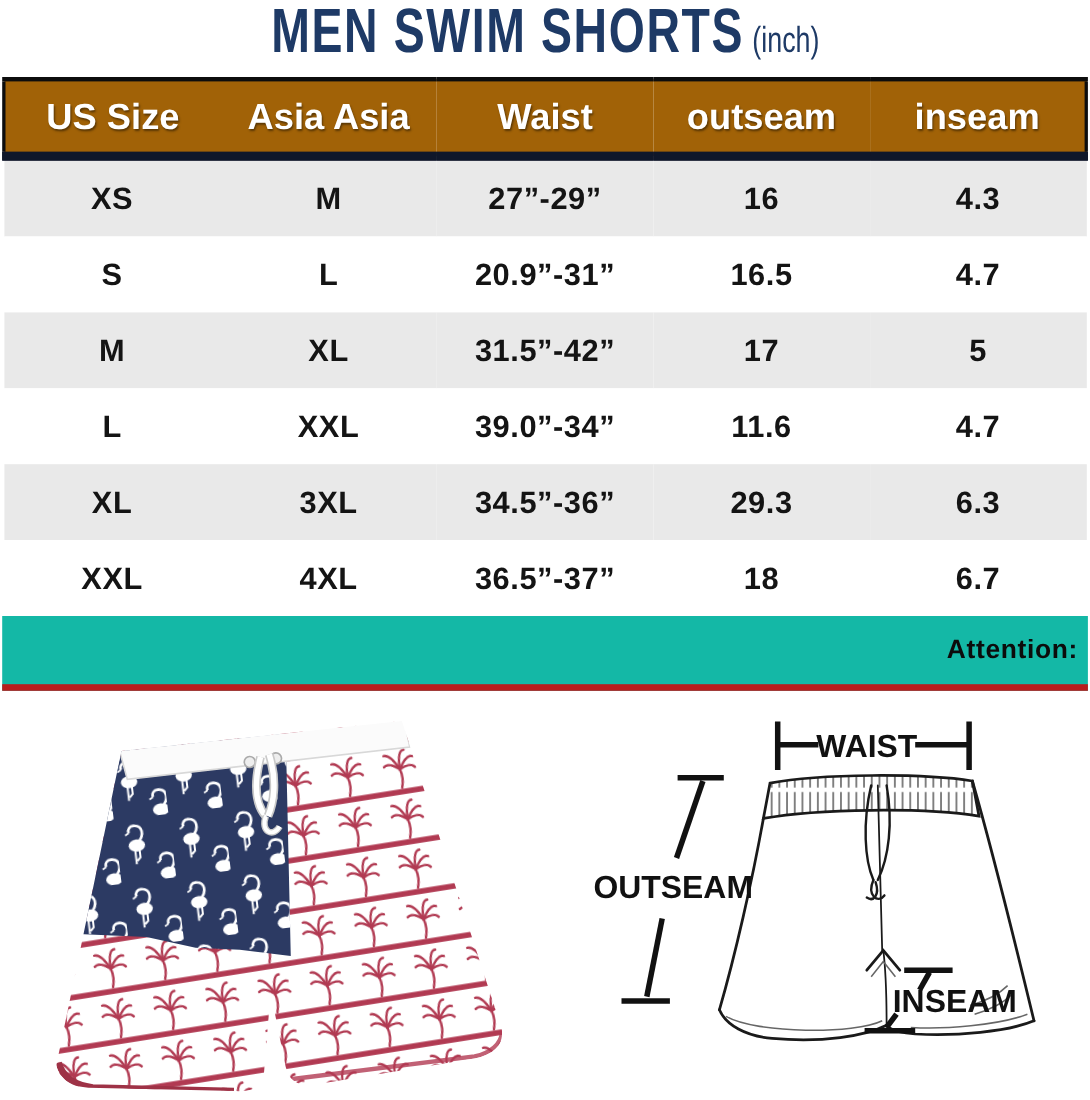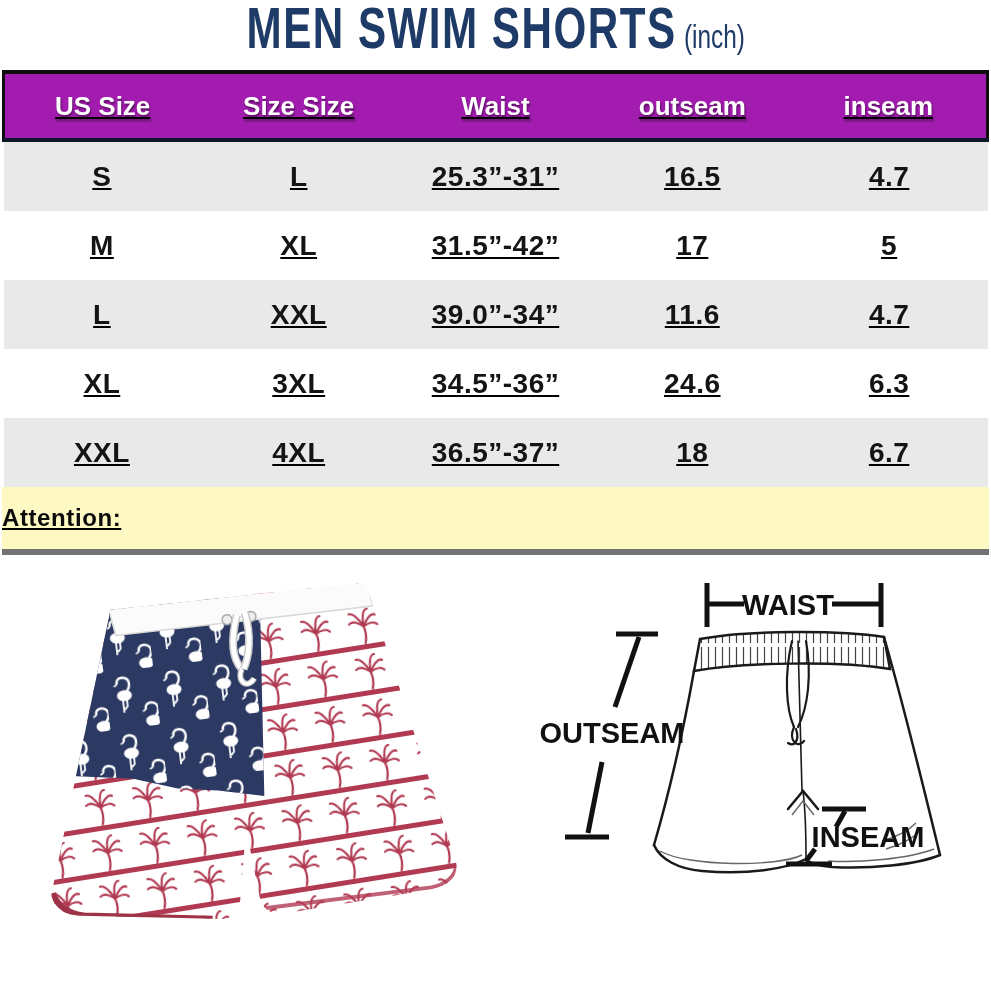--- a/index.html
+++ b/index.html
@@ -1,44 +1,44 @@
 <!DOCTYPE html>
 <html><head>
 <meta charset="utf-8">
 <style>
   html,body{margin:0;padding:0;background:#fff;}
   body{width:991px;height:1000px;font-family:"Liberation Sans",sans-serif;overflow:hidden;}
-  .page{position:relative;width:991px;height:1000px;background:#fff;text-decoration:underline;}
+  .page{position:relative;width:991px;height:1000px;background:#fff;}
 
   
   .title-wrap{height:70px;text-align:center;position:relative;overflow:visible;}
   .title-line{display:inline-block;transform:scaleX(.74);transform-origin:center bottom;
               white-space:nowrap;color:#1e3a66;line-height:1;}
   .title-main{font-size:57px;font-weight:bold;letter-spacing:2px;}
   .title-unit{font-size:33px;font-weight:normal;margin-left:10px;}
   .title-reflection{position:absolute;left:0;right:0;top:49px;height:24px;overflow:hidden;
     text-align:center;opacity:.30;pointer-events:none;
     -webkit-mask-image:linear-gradient(to bottom,rgba(0,0,0,.85),transparent 80%);
             mask-image:linear-gradient(to bottom,rgba(0,0,0,.85),transparent 80%);}
 
   
   table.size-table{width:987px;margin:0 2px;border-collapse:collapse;table-layout:fixed;
                    text-align:center;}
-  .size-table th{background:#a21caf;color:#fff;font-size:26px;font-weight:bold;height:62px;
-    border-top:4px solid #0d0d0d;border-bottom:4px solid #0f172a;
+  .size-table th{background:#a16207;color:#fff;font-size:33px;font-weight:bold;height:62px;
+    border-top:4px solid #0d0d0d;border-bottom:8px solid #0f172a;
     text-shadow:1px 2px 2px rgba(0,0,0,.45);}
   .size-table th:first-child{border-left:3px solid #0d0d0d;}
   .size-table th:last-child{border-right:3px solid #0d0d0d;}
   .size-table td{font-size:28px;font-weight:bold;color:#141414;height:67px;letter-spacing:.5px;}
   .size-table tbody tr:nth-child(odd) td{background:#e9e9e9;}
   .size-table tbody tr:nth-child(even) td{background:#ffffff;}
 
   
-  .attention{margin:0 2px;background:#fef9c3;height:62px;display:flex;align-items:center;
-    justify-content:flex-start;font-size:23.5px;color:#222;border-bottom:6px solid #737373;
+  .attention{margin:0 2px;background:#14b8a6;height:62px;display:flex;align-items:center;
+    justify-content:flex-end;font-size:23.5px;color:#222;border-bottom:6px solid #b91c1c;
     letter-spacing:.6px;}
   .attention strong{margin-right:9px;color:#0c0c0c;font-size:24px;}
 
   
   .bottom{display:flex;height:370px;margin-top:2px;}
   .photo{width:488px;height:370px;}
   .diagram{width:503px;height:370px;}
   svg{display:block;}
   .dim-label{font-family:"Liberation Sans",sans-serif;font-weight:bold;font-size:29px;fill:#111;}
 </style>
@@ -53,31 +53,38 @@
     </div>
     <div class="title-reflection" aria-hidden="true">
       
     </div>
   </header>
 
   <table class="size-table">
     <thead>
       <tr>
         <th>US Size</th>
-        <th>Size Size</th>
+        <th>Asia Asia</th>
         <th>Waist</th>
         <th>outseam</th>
         <th>inseam</th>
       </tr>
     </thead>
     <tbody>
       <tr>
+        <td>XS</td>
+        <td>M</td>
+        <td>27”-29”</td>
+        <td>16</td>
+        <td>4.3</td>
+      </tr>
+      <tr>
         <td>S</td>
         <td>L</td>
-        <td>25.3”-31”</td>
+        <td>20.9”-31”</td>
         <td>16.5</td>
         <td>4.7</td>
       </tr>
       <tr>
         <td>M</td>
         <td>XL</td>
         <td>31.5”-42”</td>
         <td>17</td>
         <td>5</td>
       </tr>
@@ -85,21 +92,21 @@
         <td>L</td>
         <td>XXL</td>
         <td>39.0”-34”</td>
         <td>11.6</td>
         <td>4.7</td>
       </tr>
       <tr>
         <td>XL</td>
         <td>3XL</td>
         <td>34.5”-36”</td>
-        <td>24.6</td>
+        <td>29.3</td>
         <td>6.3</td>
       </tr>
       <tr>
         <td>XXL</td>
         <td>4XL</td>
         <td>36.5”-37”</td>
         <td>18</td>
         <td>6.7</td>
       </tr>
     </tbody>

